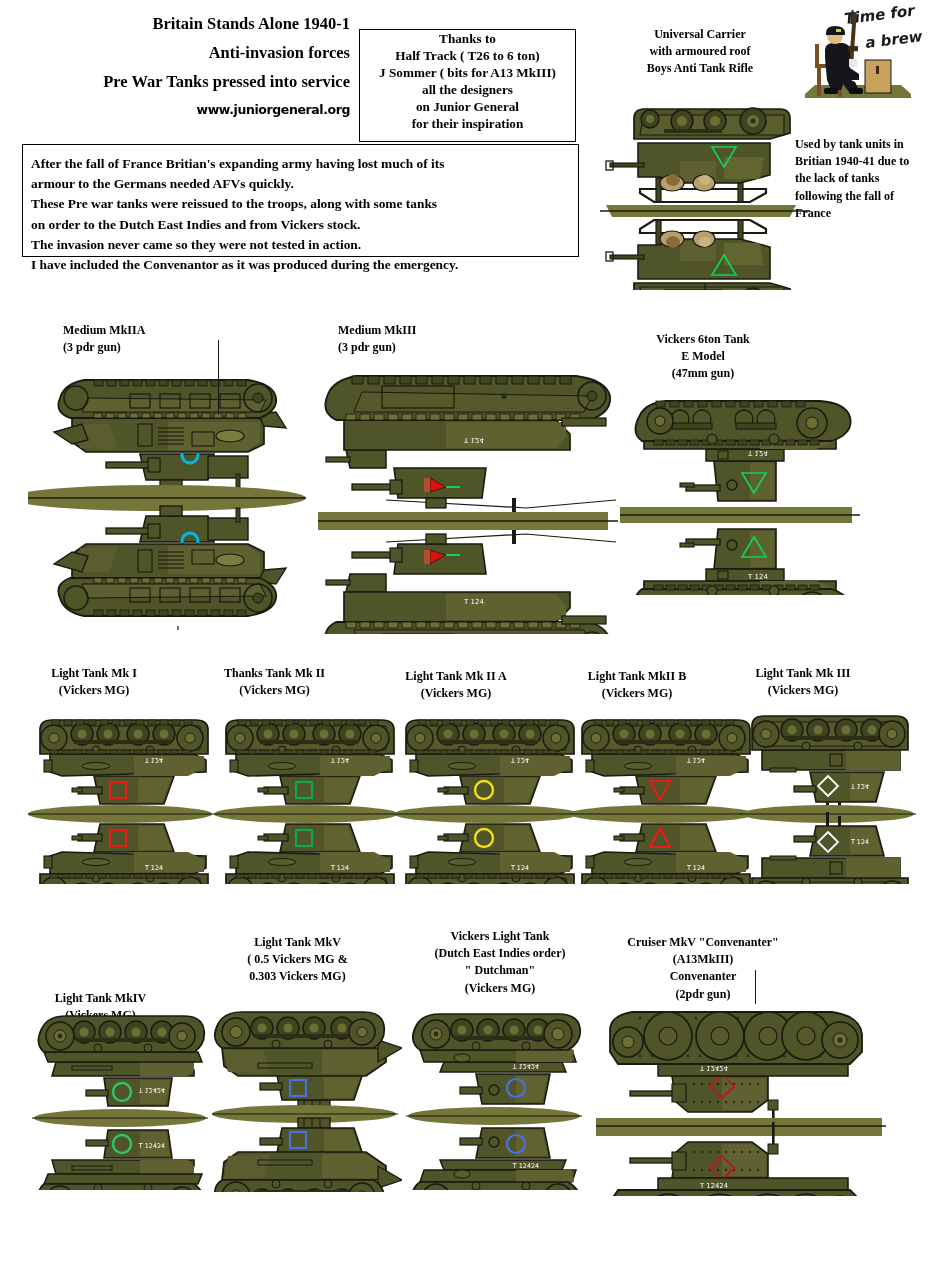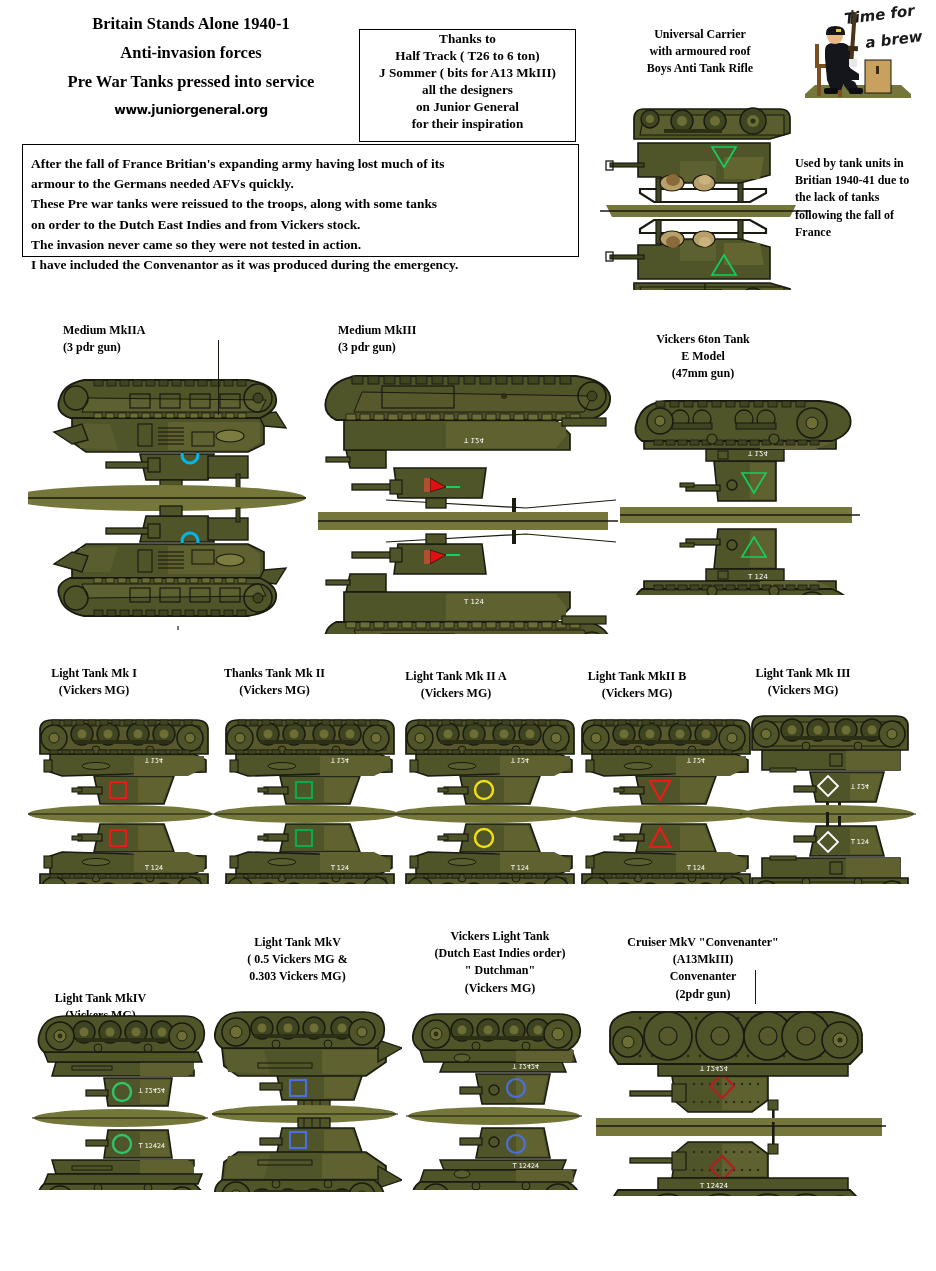--- a/index.html
+++ b/index.html
@@ -3,21 +3,21 @@
 <meta charset="utf-8">
 <title>Britain Stands Alone 1940-1</title>
 <style>
   html,body{margin:0;padding:0;background:#ffffff;}
   body{
     width:936px;height:1271px;position:relative;overflow:hidden;
     font-family:"Liberation Serif", serif;
     color:#000000;
   }
   .abs{position:absolute;}
-  #title-block{left:0;top:14px;width:350px;text-align:center;padding-left:16px;}
+  #title-block{left:0;top:14px;width:350px;text-align:right;}
   #title-block .l1{font-size:16.5px;font-weight:bold;margin-bottom:9px;}
   #title-block .l2{font-size:16.5px;font-weight:bold;margin-bottom:9px;}
   #title-block .l3{font-size:16.5px;font-weight:bold;margin-bottom:10px;}
   #title-block .by{font-size:13.5px;font-weight:bold;margin-bottom:11px;}
   #title-block .web{font-size:12.5px;font-weight:bold;font-family:"DejaVu Sans",sans-serif;letter-spacing:-0.4px;}
 
   #thanks-box{left:359px;top:29px;width:217px;height:113px;border:1.4px solid #000;
     text-align:center;font-size:13.2px;font-weight:bold;line-height:17.1px;box-sizing:border-box;}
 
   #intro-box{left:22px;top:144px;width:557px;height:113px;border:1.4px solid #000;
@@ -145,21 +145,21 @@
     <line x1="0" y1="106" x2="210" y2="106" stroke="#1a1a10" stroke-width="1.3"></line>
 
     <g transform="translate(20,112)">
         <use href="#carrier-half"></use>
       </g>
 
     <line x1="105" y1="178" x2="105" y2="185" stroke="#1a1a10" stroke-width="1.2"></line>
   </svg>
 </div>
 
-<div class="lbl left" style="left:795px;top:155px;width:140px;">
+<div class="lbl left" style="left:795px;top:136px;width:140px;">
   <div>Used by tank units in</div>
   <div>Britian 1940-41 due to</div>
   <div>the lack of tanks</div>
   <div>following the fall of</div>
   <div>France</div>
 </div>
 
 <div class="lbl left" style="left:63px;top:322px;width:200px;">
   <div>Medium MkIIA</div>
   <div>(3 pdr gun)</div>

